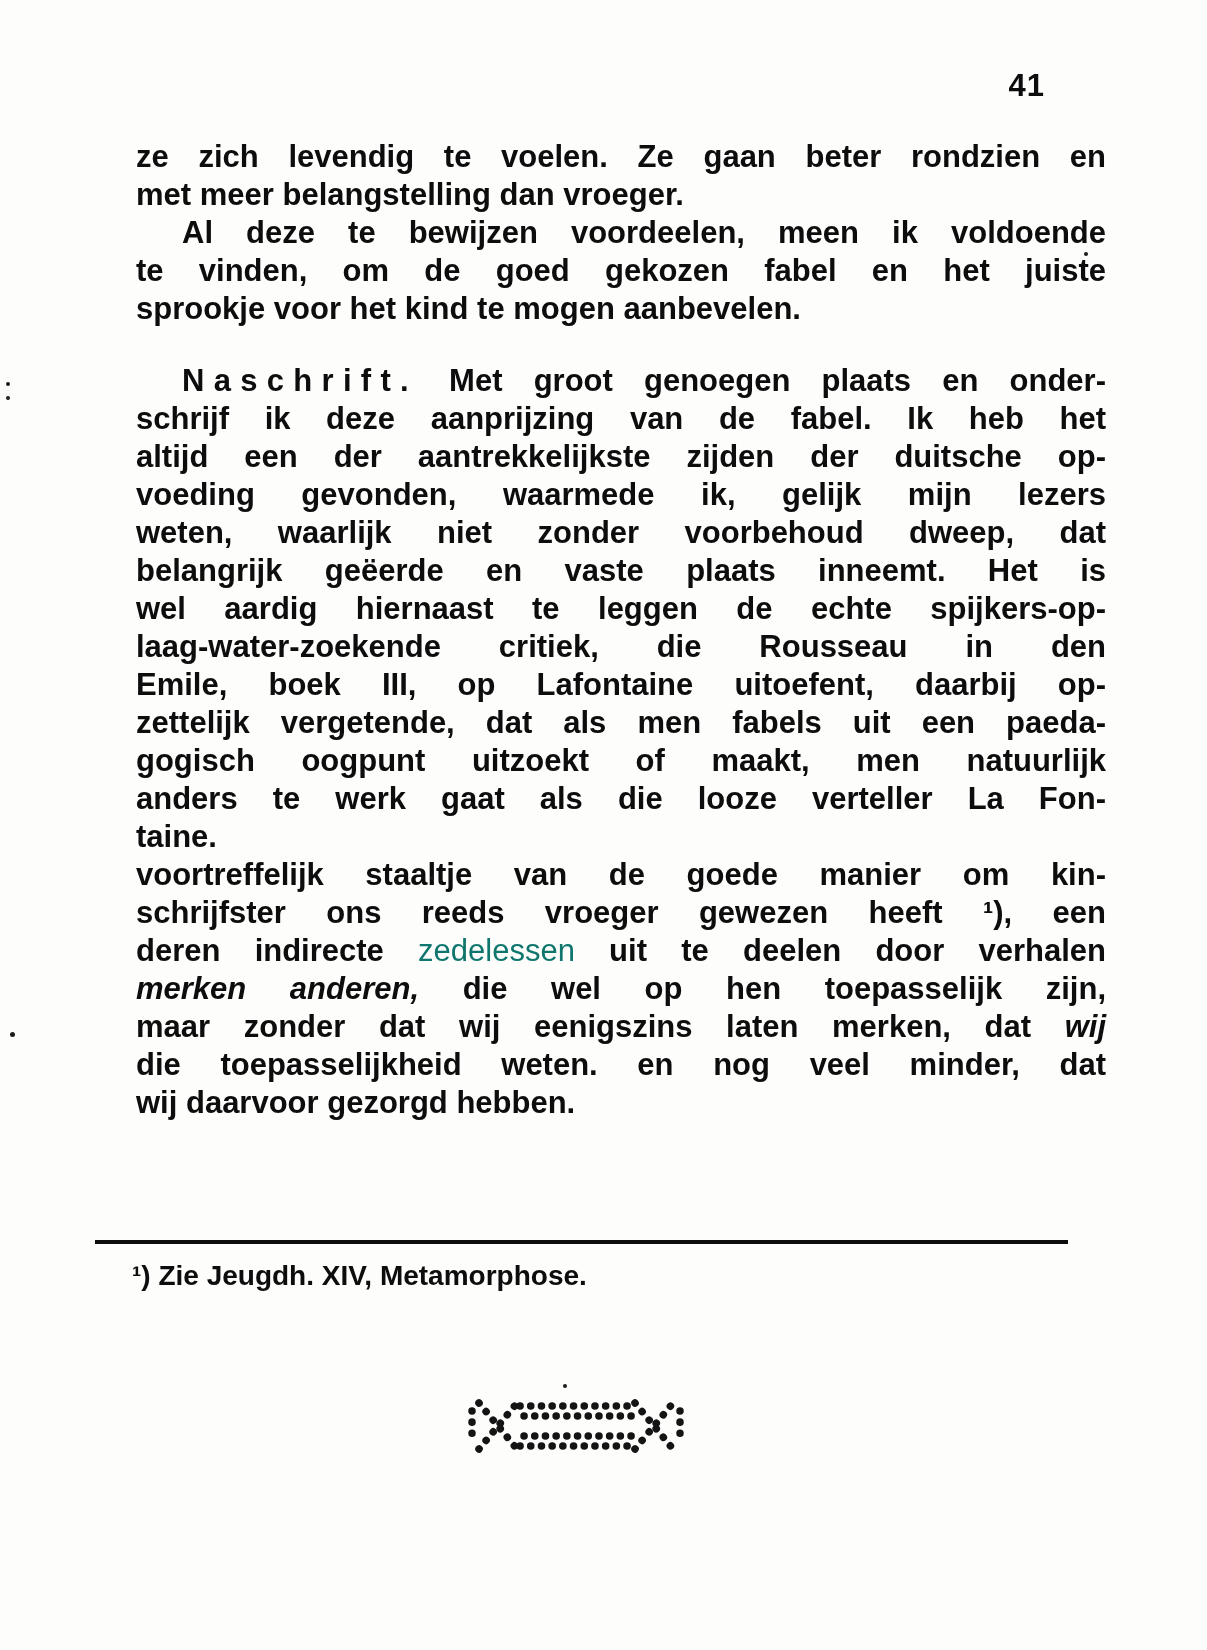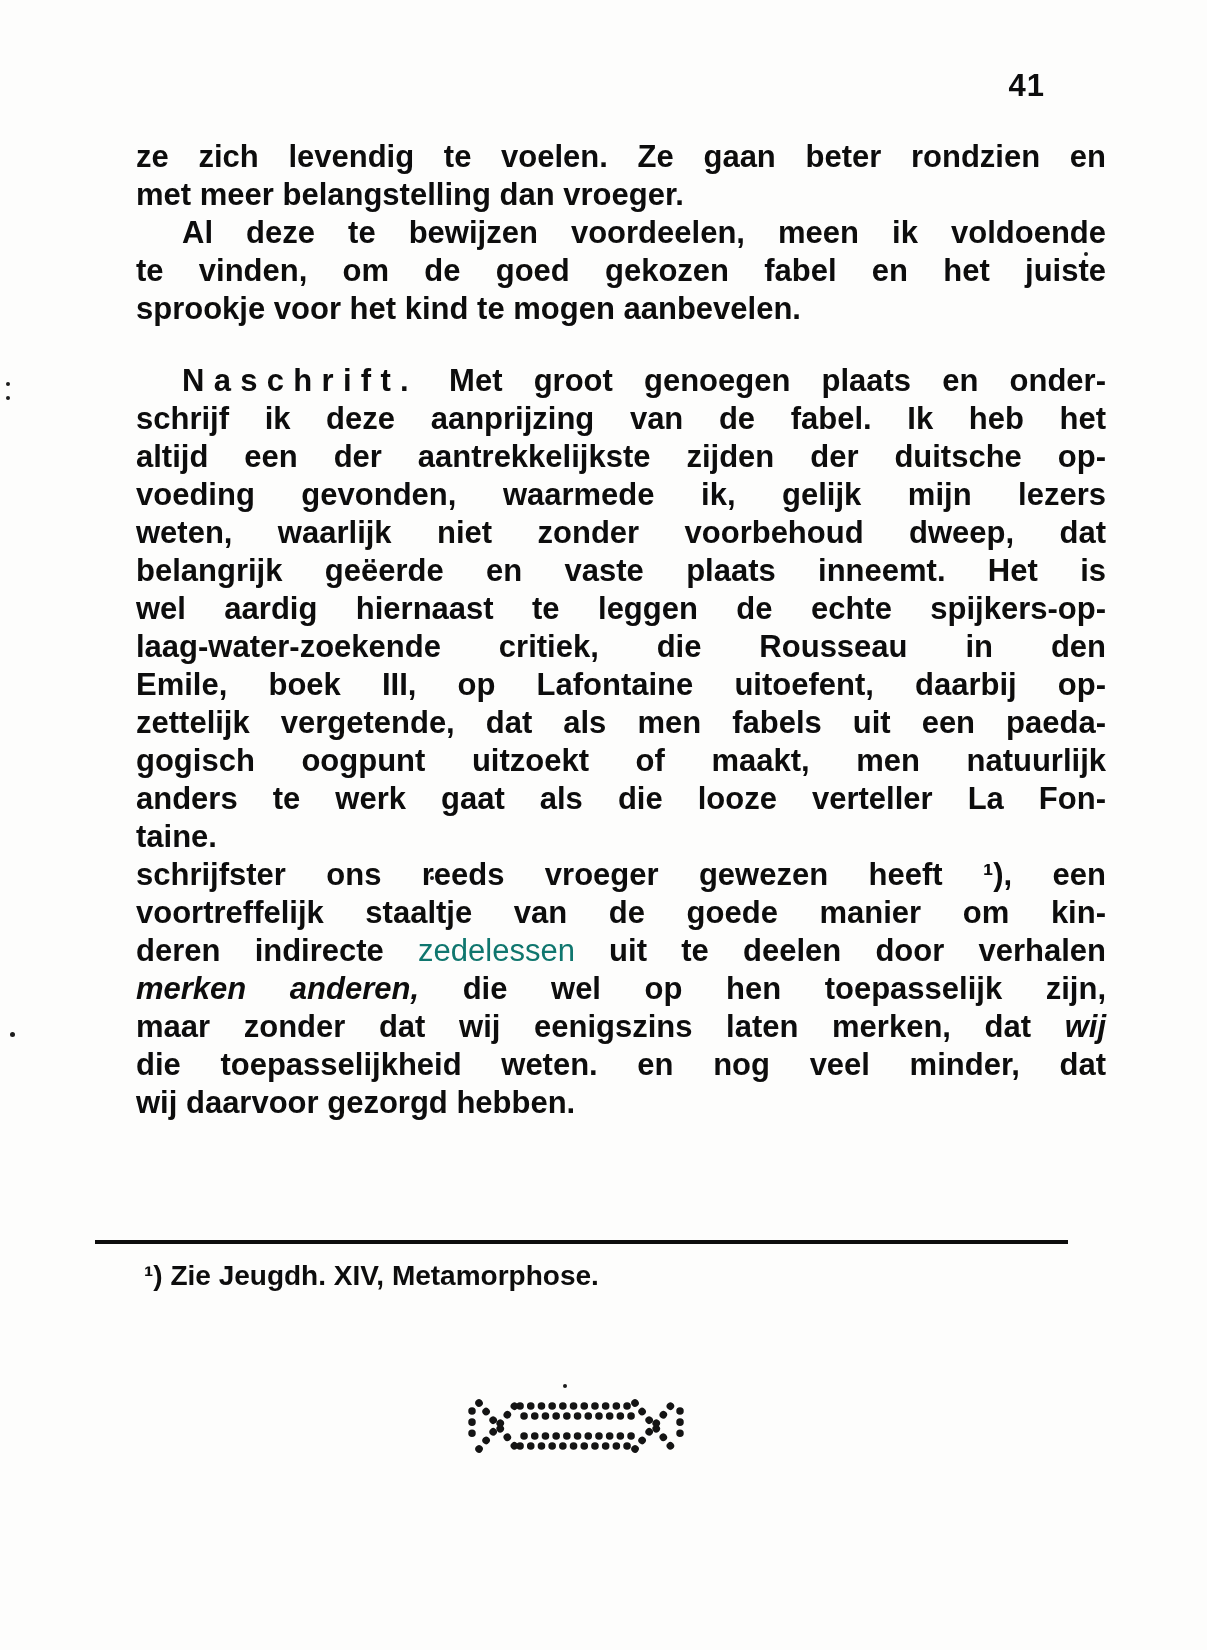--- a/index.html
+++ b/index.html
@@ -57,21 +57,21 @@
     position: absolute;
     left: 95px;
     top: 1240px;
     width: 973px;
     height: 4px;
     background: #0d0d0d;
   }
 
   .footnote {
     position: absolute;
-    left: 112px;
+    left: 100px;
     top: 1258px;
     width: 970px;
     padding-left: 32px;
     font-size: 28px;
     line-height: 36px;
   }
 
   .ornament {
     position: absolute;
     left: 468px;
@@ -122,22 +122,22 @@
       <div class="line">wel aardig hiernaast te leggen de echte spijkers-op-</div>
       <div class="line">laag-water-zoekende critiek, die Rousseau in den</div>
       <div class="line">Emile, boek III, op Lafontaine uitoefent, daarbij op-</div>
       <div class="line">zettelijk vergetende, dat als men fabels uit een paeda-</div>
       <div class="line">gogisch oogpunt uitzoekt of maakt, men natuurlijk</div>
       <div class="line">anders te werk gaat als die looze verteller La Fon-</div>
       <div class="line last">taine.</div>
     </div>
 
     <div class="para">
+      <div class="line">voortreffelijk staaltje van de goede manier om kin-</div>
       <div class="line">schrijfster ons reeds vroeger gewezen heeft ¹), een</div>
-      <div class="line">voortreffelijk staaltje van de goede manier om kin-</div>
       <div class="line"><span>deren indirecte </span><span class="faint">zedelessen</span><span> uit te deelen door verhalen</span></div>
       <div class="line"><span class="it">merken anderen,</span><span> die wel op hen toepasselijk zijn,</span></div>
       <div class="line"><span>maar zonder dat wij eenigszins laten merken, dat </span><span class="it">wij</span></div>
       <div class="line">die toepasselijkheid weten. en nog veel minder, dat</div>
       <div class="line last">wij daarvoor gezorgd hebben.</div>
     </div>
 
   </div>
 
   <div class="rule"></div>

